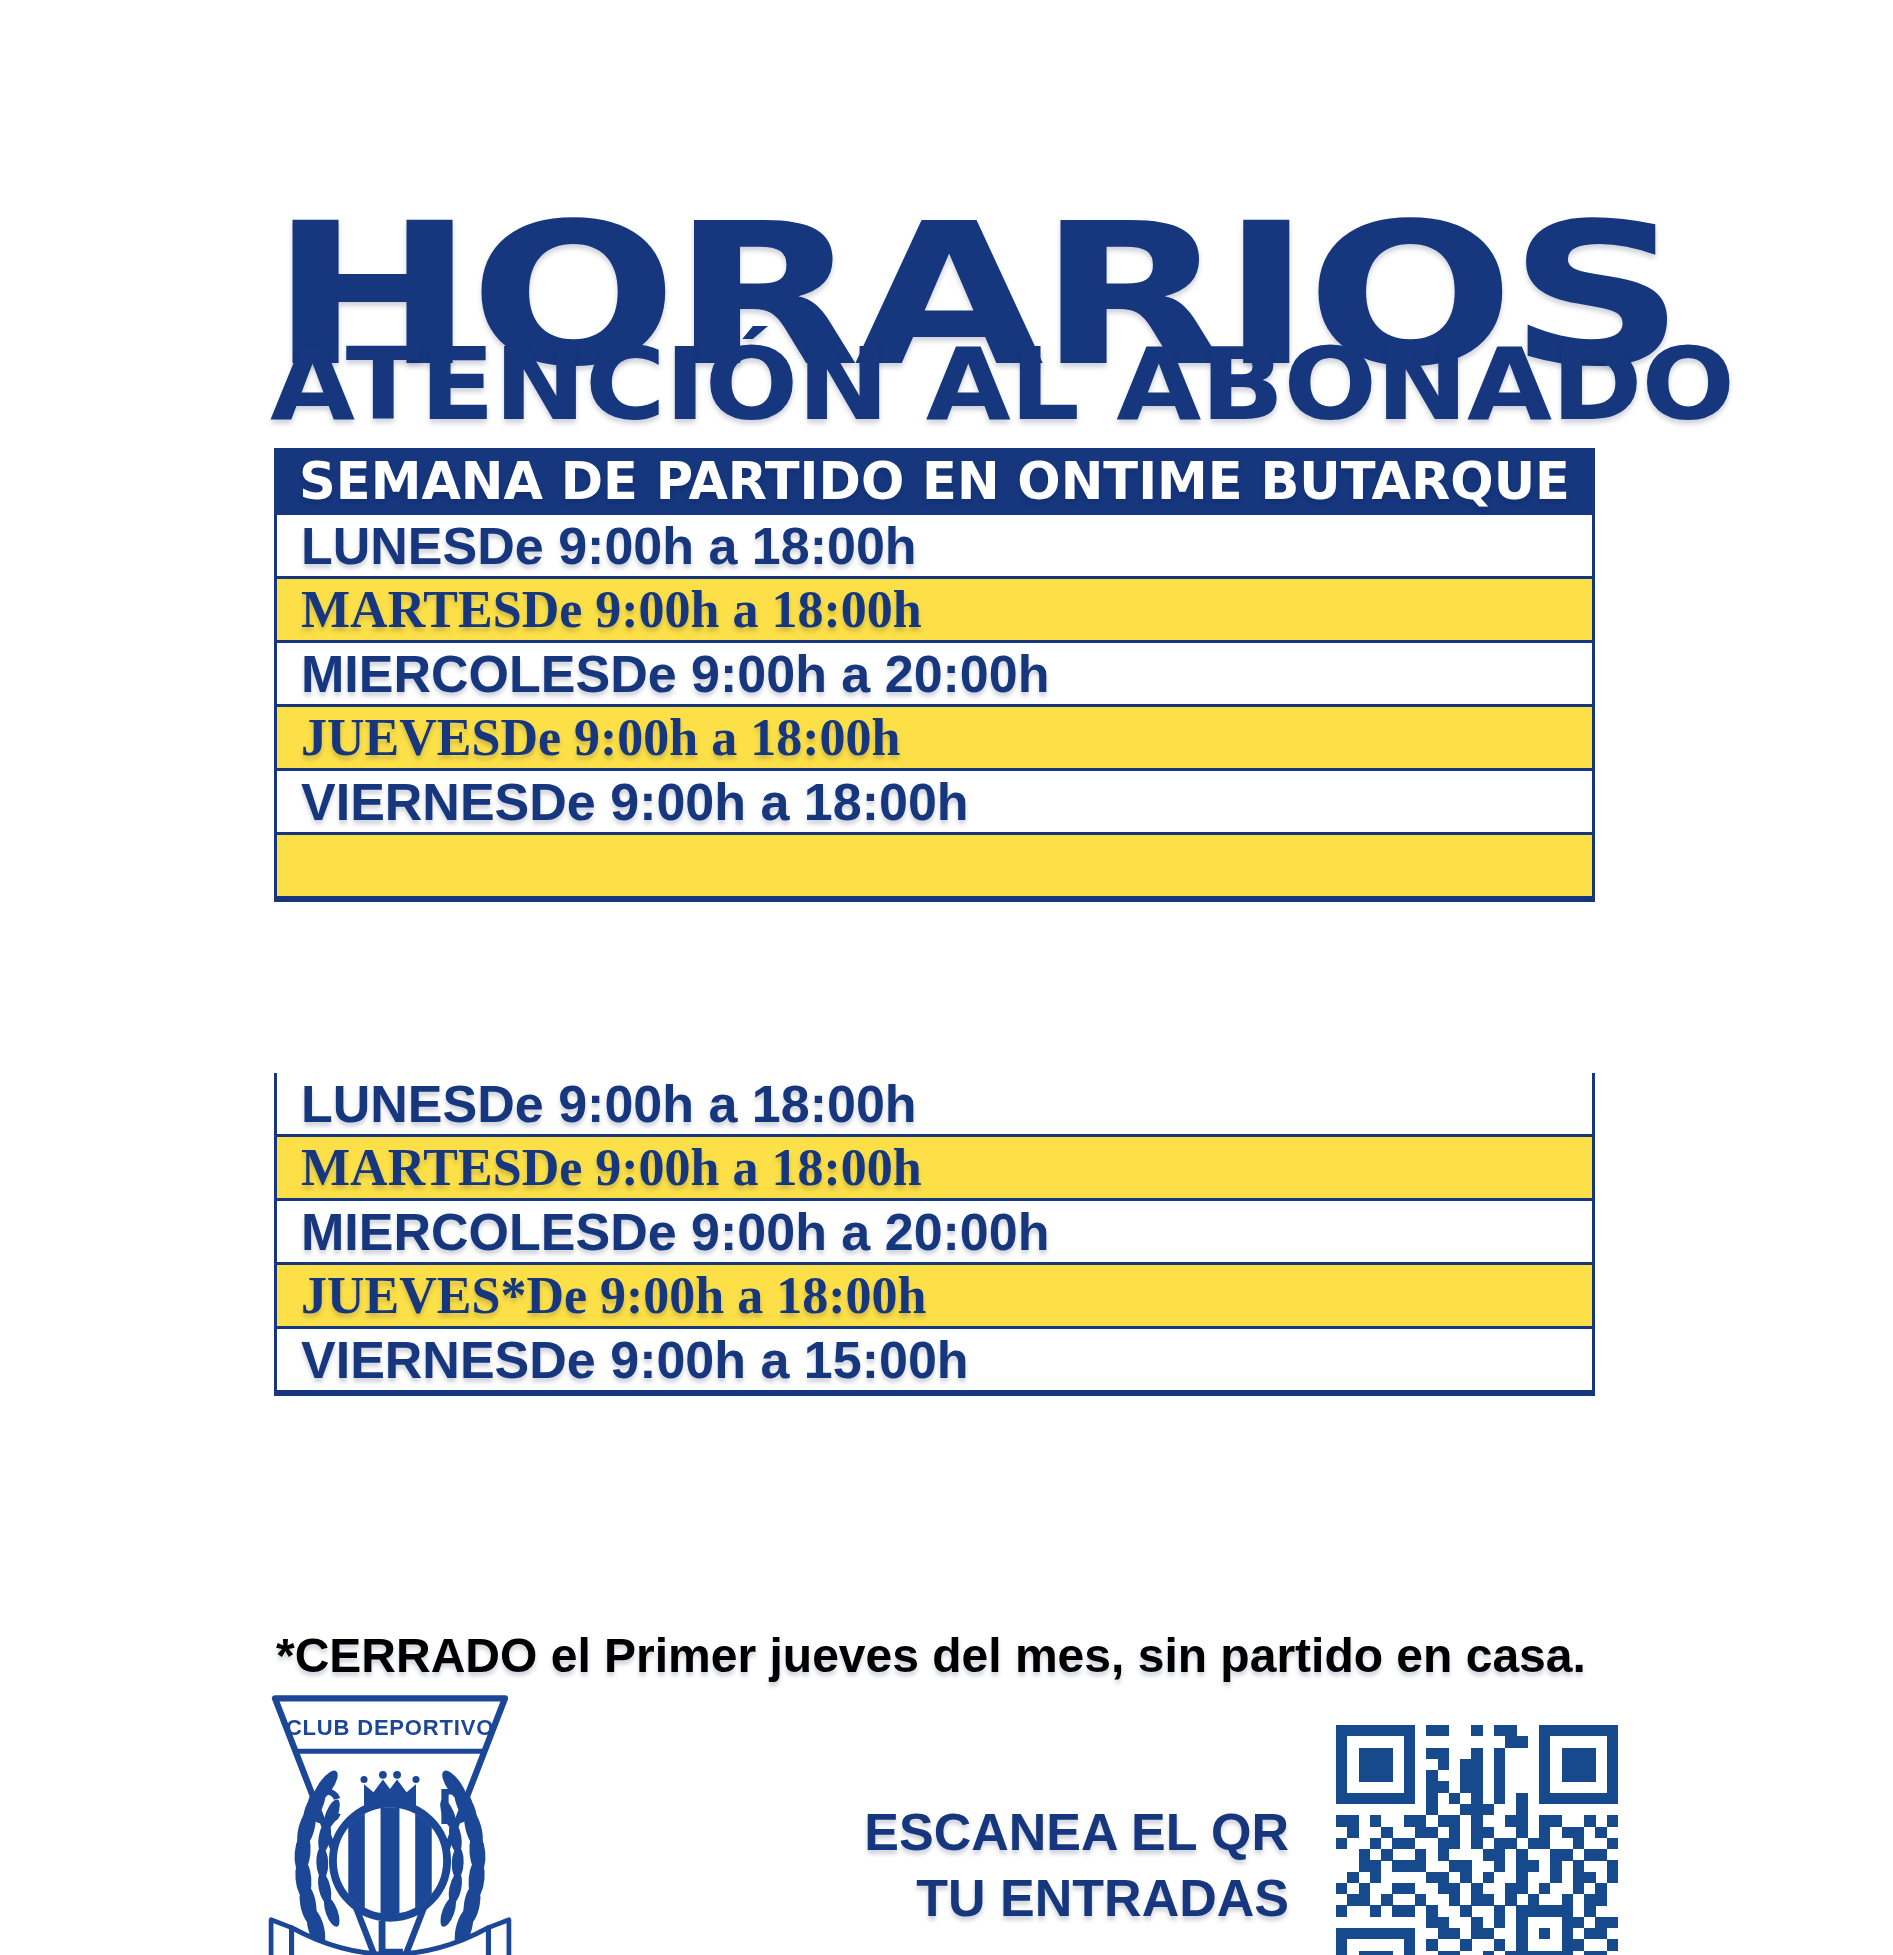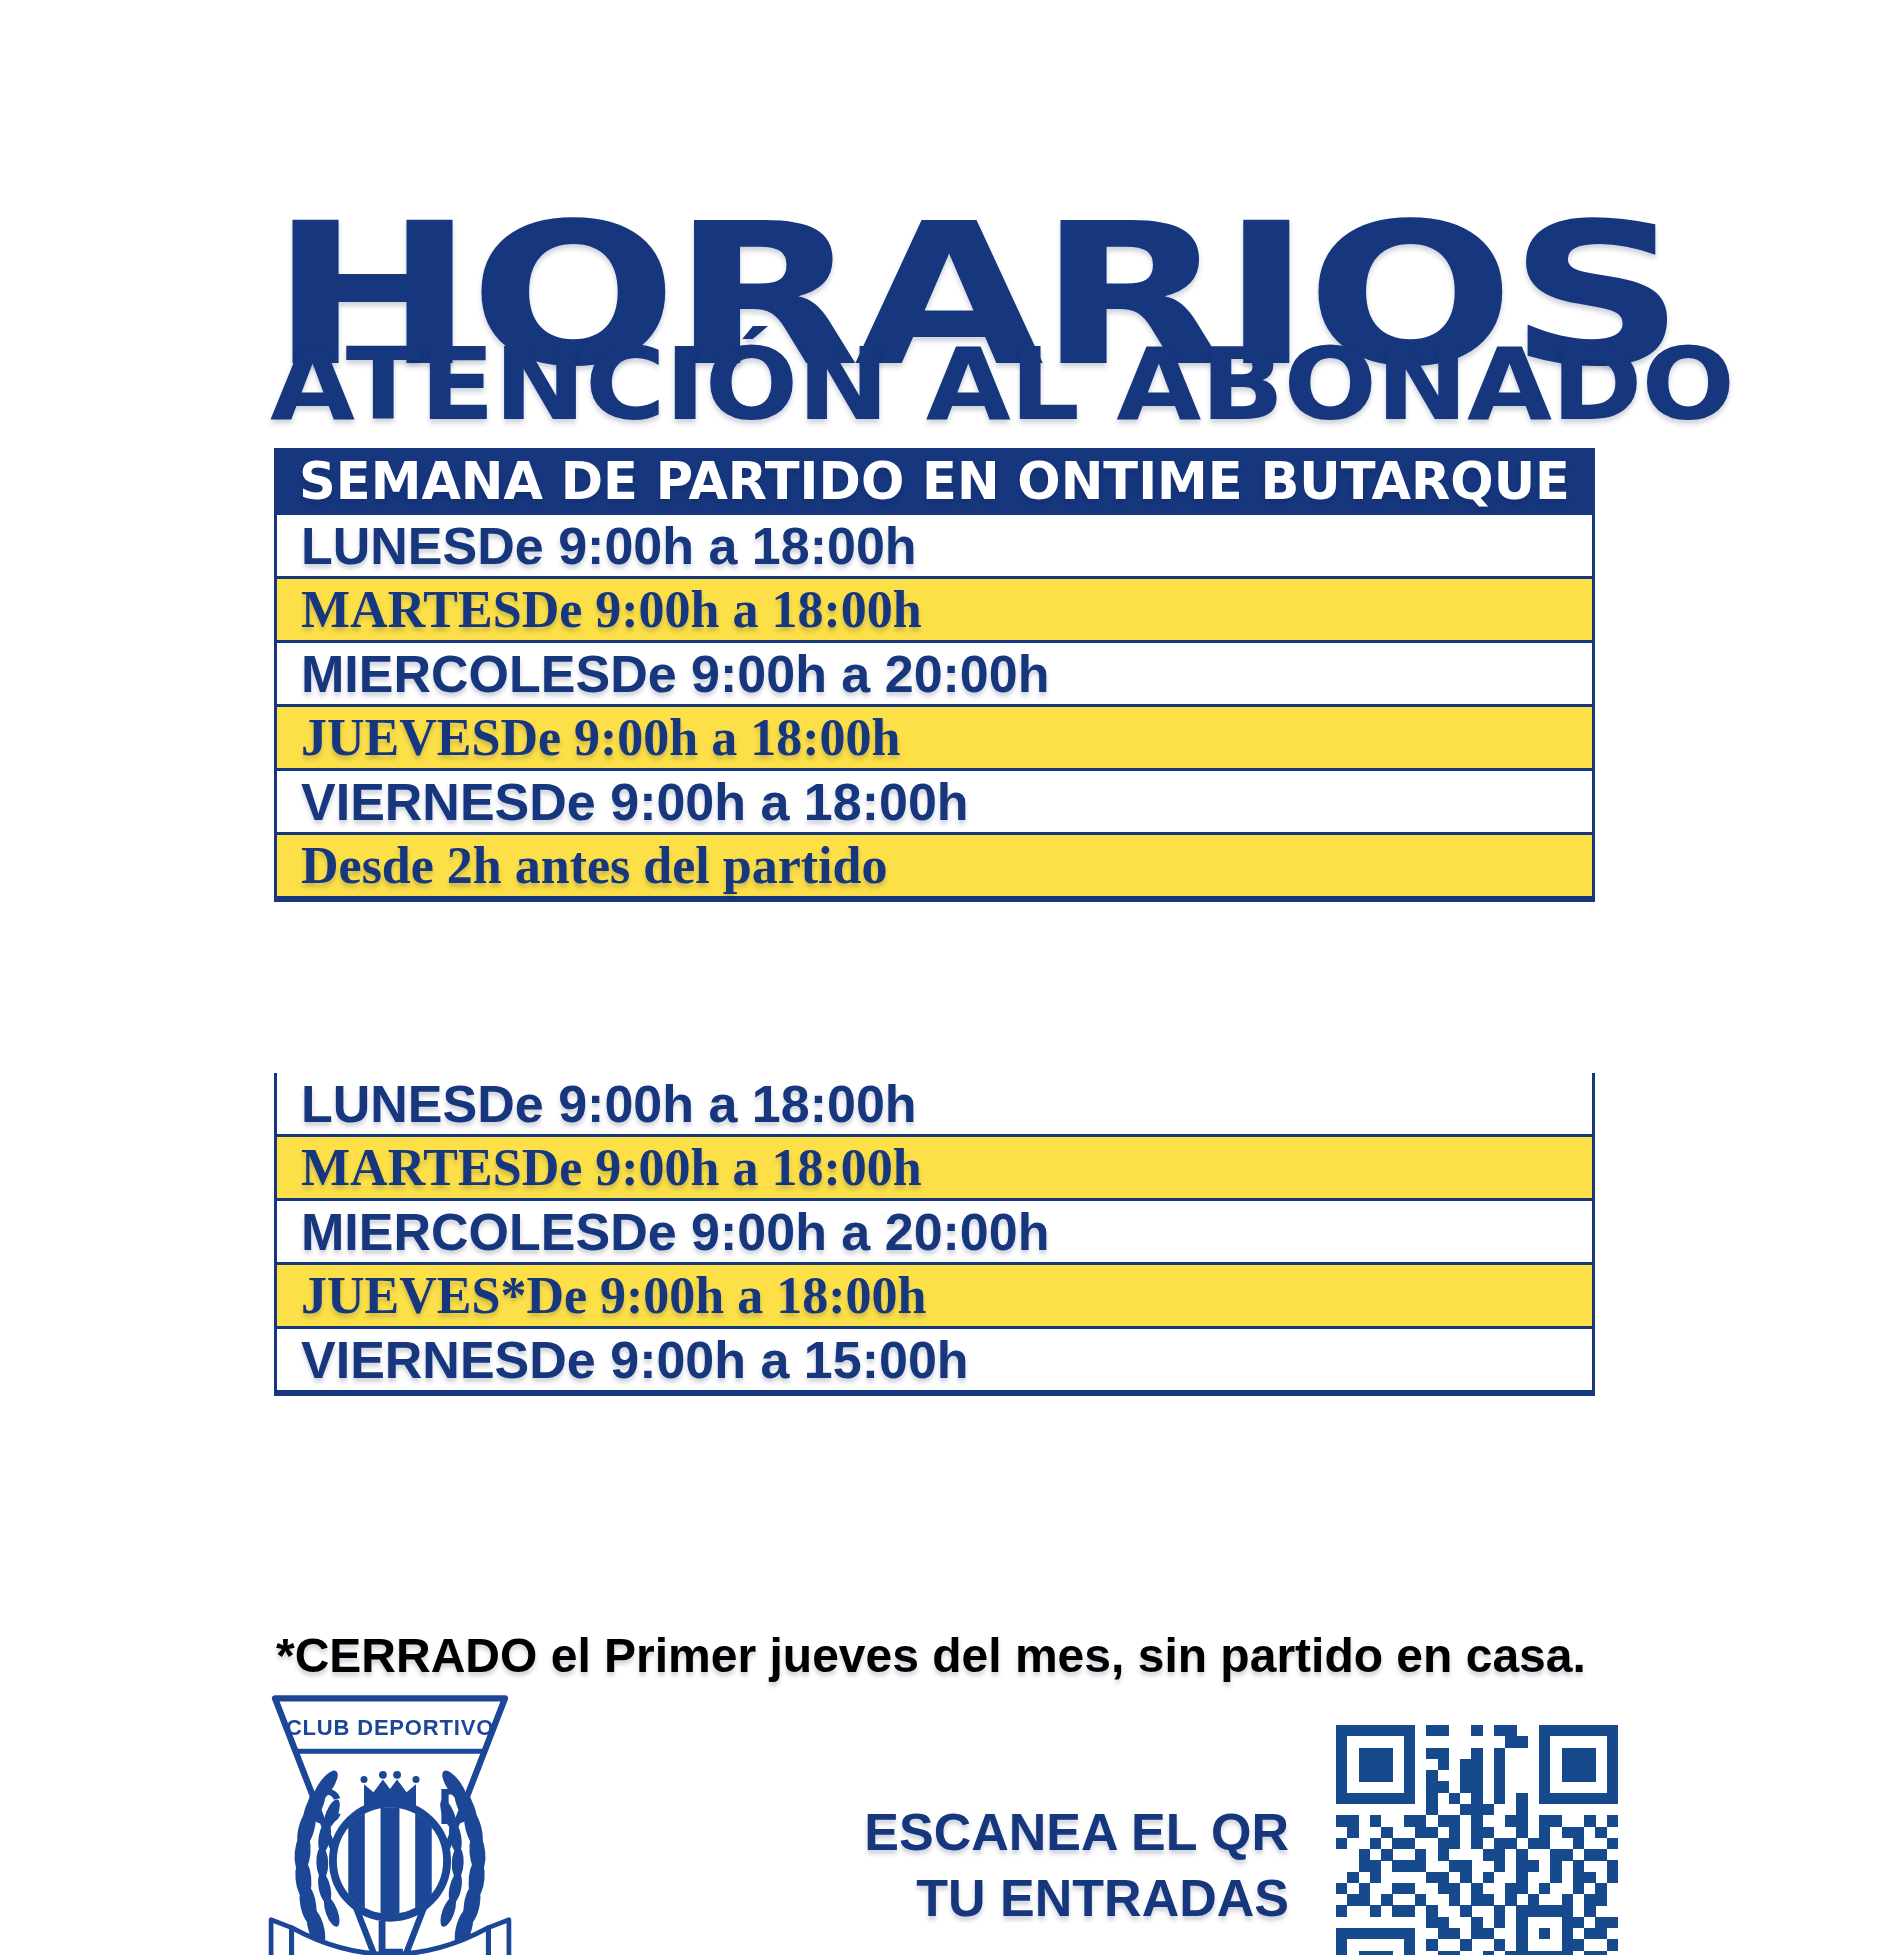--- a/index.html
+++ b/index.html
@@ -63,21 +63,20 @@
   </div>
   <div class="row row--alt">
     <span class="row__day sh">JUEVES</span>
     <span class="row__time sh">De 9:00h a 18:00h</span>
   </div>
   <div class="row">
     <span class="row__day sh">VIERNES</span>
     <span class="row__time sh">De 9:00h a 18:00h</span>
   </div>
   <div class="row row--alt">
-    <span class="row__time sh">Desde 2h antes del partido</span>
   </div>
 </section>
 
 <section class="sched sched--two">
   <div class="row">
     <span class="row__day sh">LUNES</span>
     <span class="row__time sh">De 9:00h a 18:00h</span>
   </div>
   <div class="row row--alt">
     <span class="row__day sh">MARTES</span>

